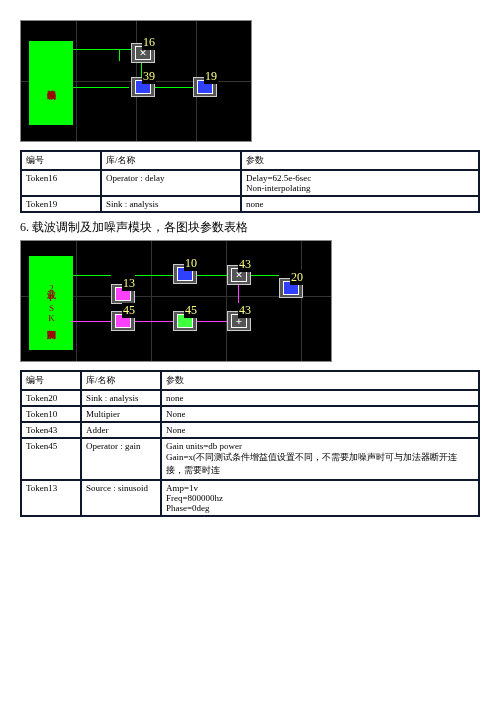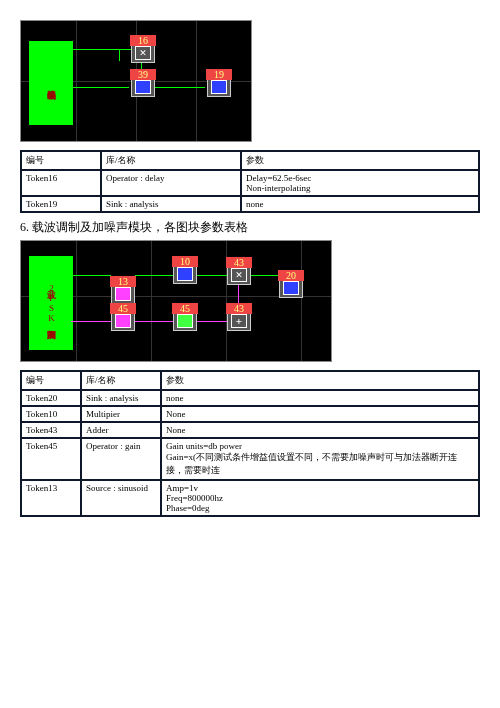--- a/index.html
+++ b/index.html
@@ -58,22 +58,22 @@
   .blk-plus .blk-inner {
     background:#555; position:relative;
   }
   .blk-plus .blk-inner::before {
     content:"+"; color:#fff; font-size:11px; font-weight:bold;
     position:absolute; inset:0; display:flex;
     align-items:center; justify-content:center;
   }
   .blk-num {
     position:absolute; top:-9px; right:-2px;
-    color:#ffff80; font-size:10px; background:#ef4444;
-    padding:0 8px;
+    color:#ffff80; font-size:12px; background:#000000;
+    padding:0 1px;
   }
   .wire { position:absolute; background:lime; }
   .wire-h { height:1px; }
   .wire-v { width:1px; }
   .wire-m { background:#ff40ff; }
   table {
     border-collapse: collapse;
     width: 460px;
     margin-bottom: 6px;
   }
@@ -108,21 +108,21 @@
   <div class="wire wire-v" style="left:98px; top:28px; height:12px;"></div>
 
   <div class="blk blk-blue" style="left:110px; top:56px;">
     <div class="blk-inner"></div>
       <div class="blk-num">39</div>
   </div>
   <div class="blk blk-x" style="left:110px; top:22px;">
     <div class="blk-inner"></div>
       <div class="blk-num">16</div>
   </div>
-  <div class="blk blk-blue" style="left:186px; top:56px;">
+  <div class="blk blk-blue" style="left:172px; top:56px;">
     <div class="blk-inner"></div>
       <div class="blk-num">19</div>
   </div>
 </div>
 
 <table>
   <tbody>
       <tr>
     <th style="width:70px">编号</th>
     <th style="width:130px">库/名称</th>

